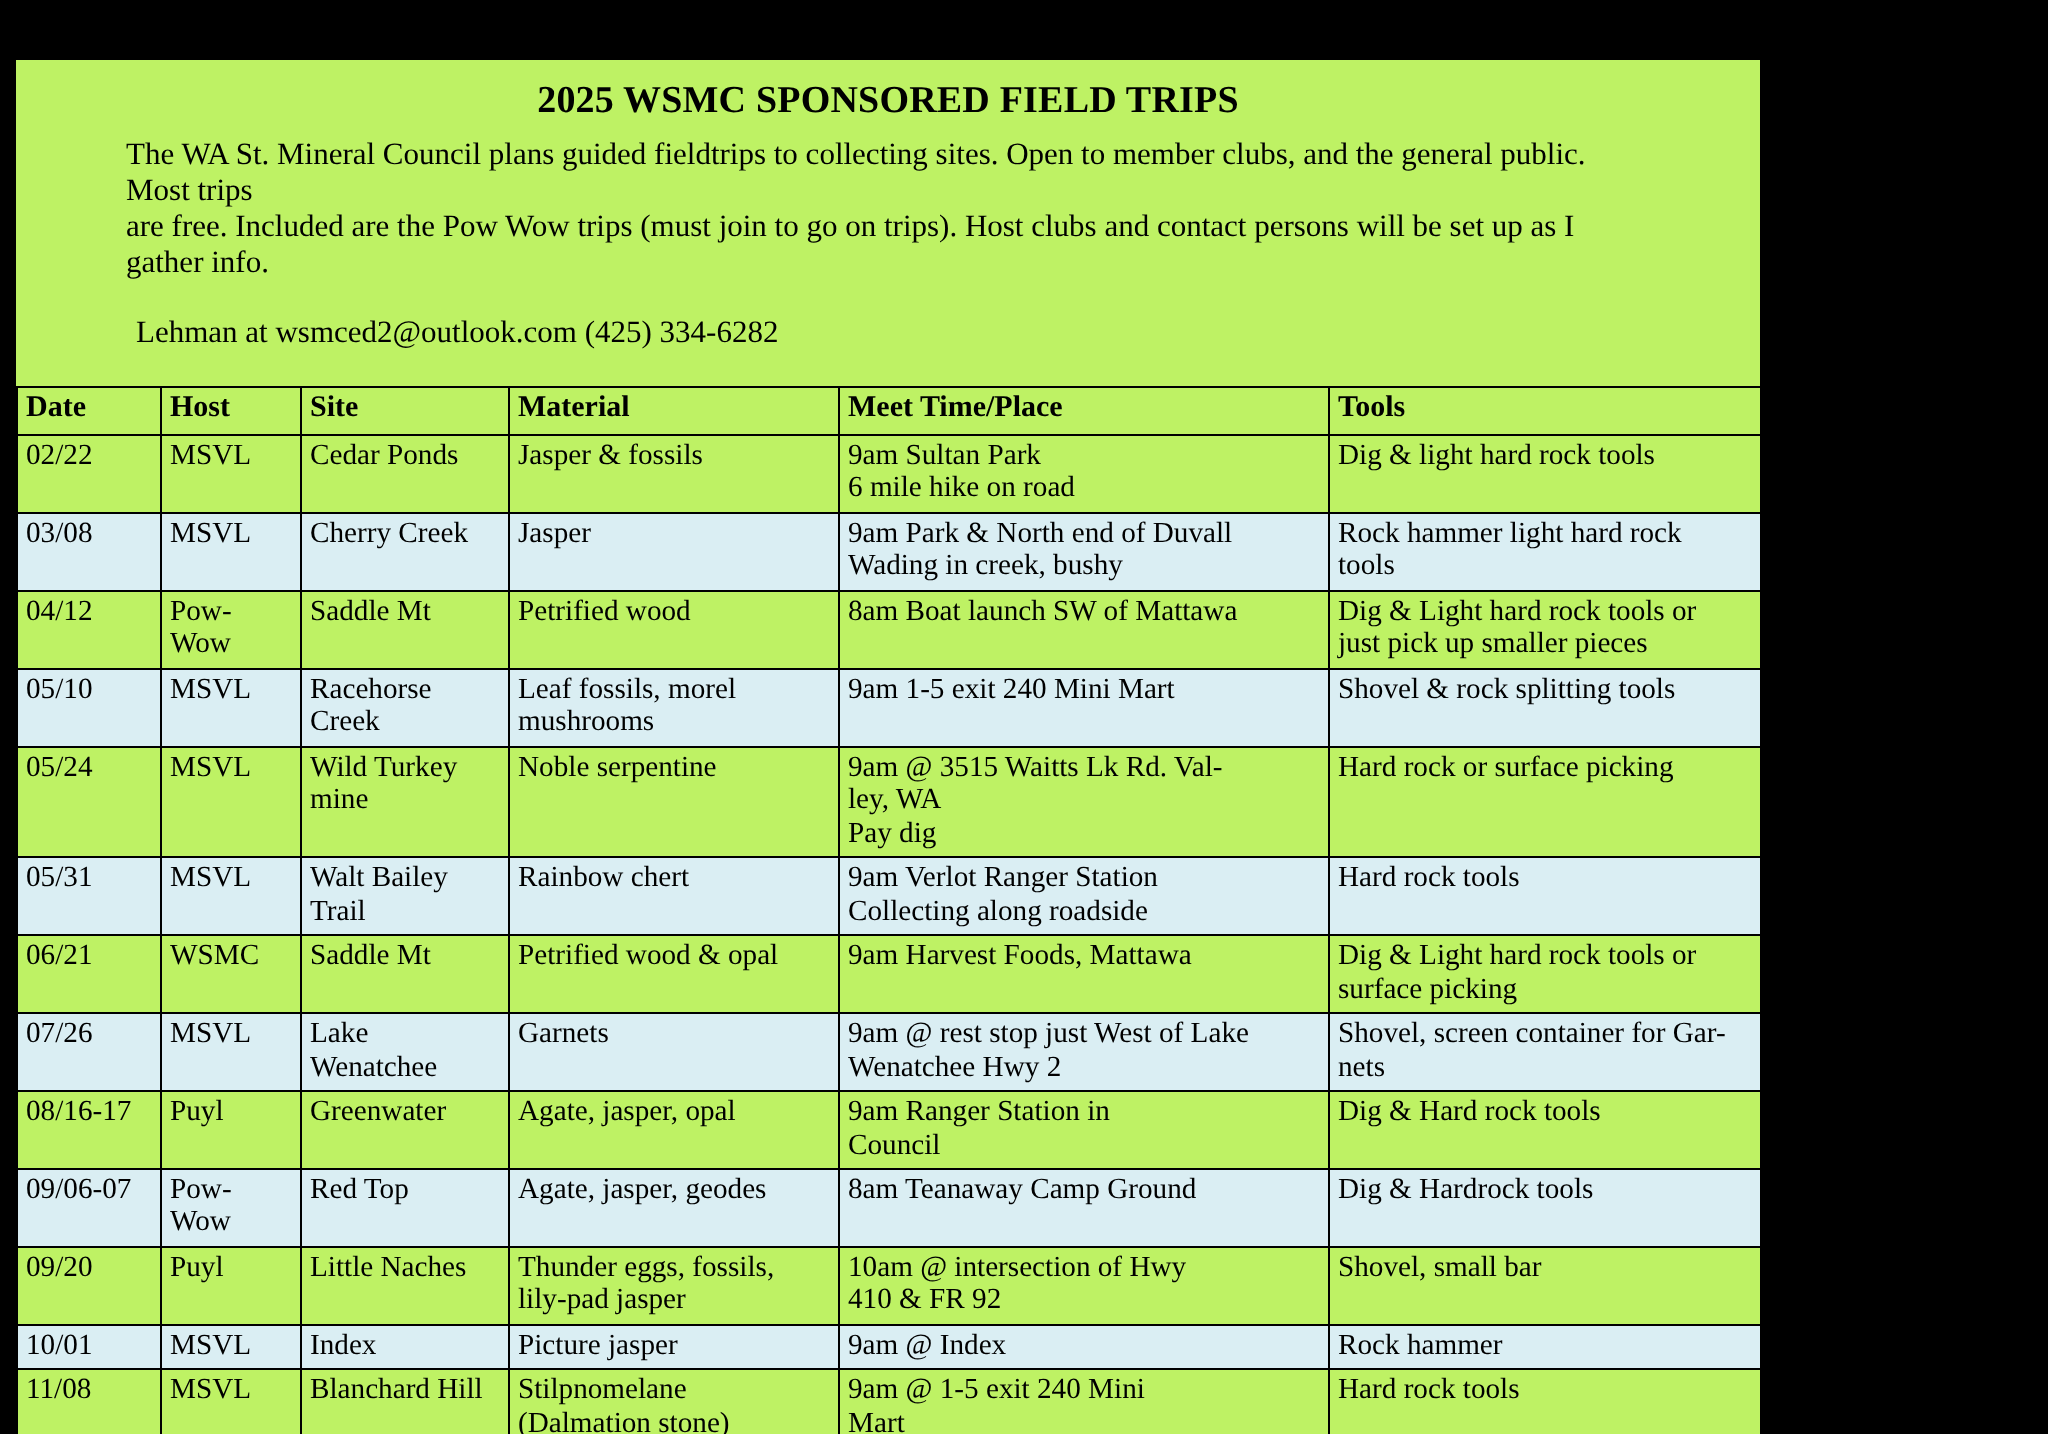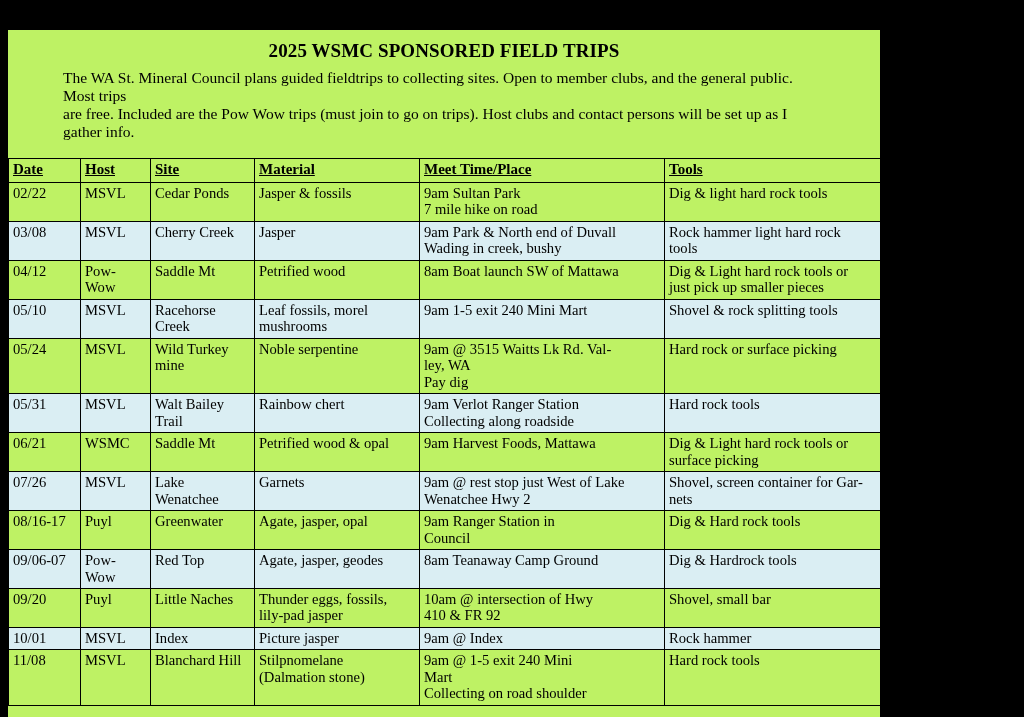--- a/index.html
+++ b/index.html
@@ -58,21 +58,20 @@
     border: 1px solid #000000;
     vertical-align: top;
     padding: 2px 4px 3px 4px;
     line-height: 1.13;
   }
   table.trips th {
     font-weight: bold;
     text-align: left;
     font-size: 15px;
     padding-bottom: 4px;
-    text-decoration: underline;
   }
   table.trips tr.shaded td {
     background: #daeef3;
   }
   .c-date   { width: 72px; }
   .c-host   { width: 70px; }
   .c-site   { width: 104px; }
   .c-mat    { width: 165px; }
   .c-meet   { width: 245px; }
   .c-tools  { width: 251px; }
@@ -84,20 +83,21 @@
 <div class="page">
 
   <div class="doc-title">2025 WSMC SPONSORED FIELD TRIPS</div>
 
   <div class="intro">
     <span class="ln">The WA St. Mineral Council plans guided fieldtrips to collecting sites. Open to member clubs, and the general public. Most trips</span>
     <span class="ln">are free. Included are the Pow Wow trips (must join to go on trips). Host clubs and contact persons will be set up as I gather info.</span>
   </div>
 
   <div class="contact">
+    <span class="ln">Lehman at wsmced2@outlook.com (425) 334-6282</span>
   </div>
 
   <table class="trips">
     <colgroup>
       <col class="c-date">
         <col class="c-host">
         <col class="c-site">
       <col class="c-mat">
         <col class="c-meet">
         <col class="c-tools">
@@ -121,21 +121,21 @@
             <span class="cell-line">MSVL</span>
           </td>
           <td>
             <span class="cell-line">Cedar Ponds</span>
           </td>
           <td>
             <span class="cell-line">Jasper &amp; fossils</span>
           </td>
           <td>
             <span class="cell-line">9am Sultan Park</span>
-            <span class="cell-line">7 mile hike on road</span>
+            <span class="cell-line">6 mile hike on road</span>
           </td>
           <td>
             <span class="cell-line">Dig &amp; light hard rock tools</span>
           </td>
         </tr>
         <tr class="shaded">
           <td>
             <span class="cell-line">03/08</span>
           </td>
           <td>

